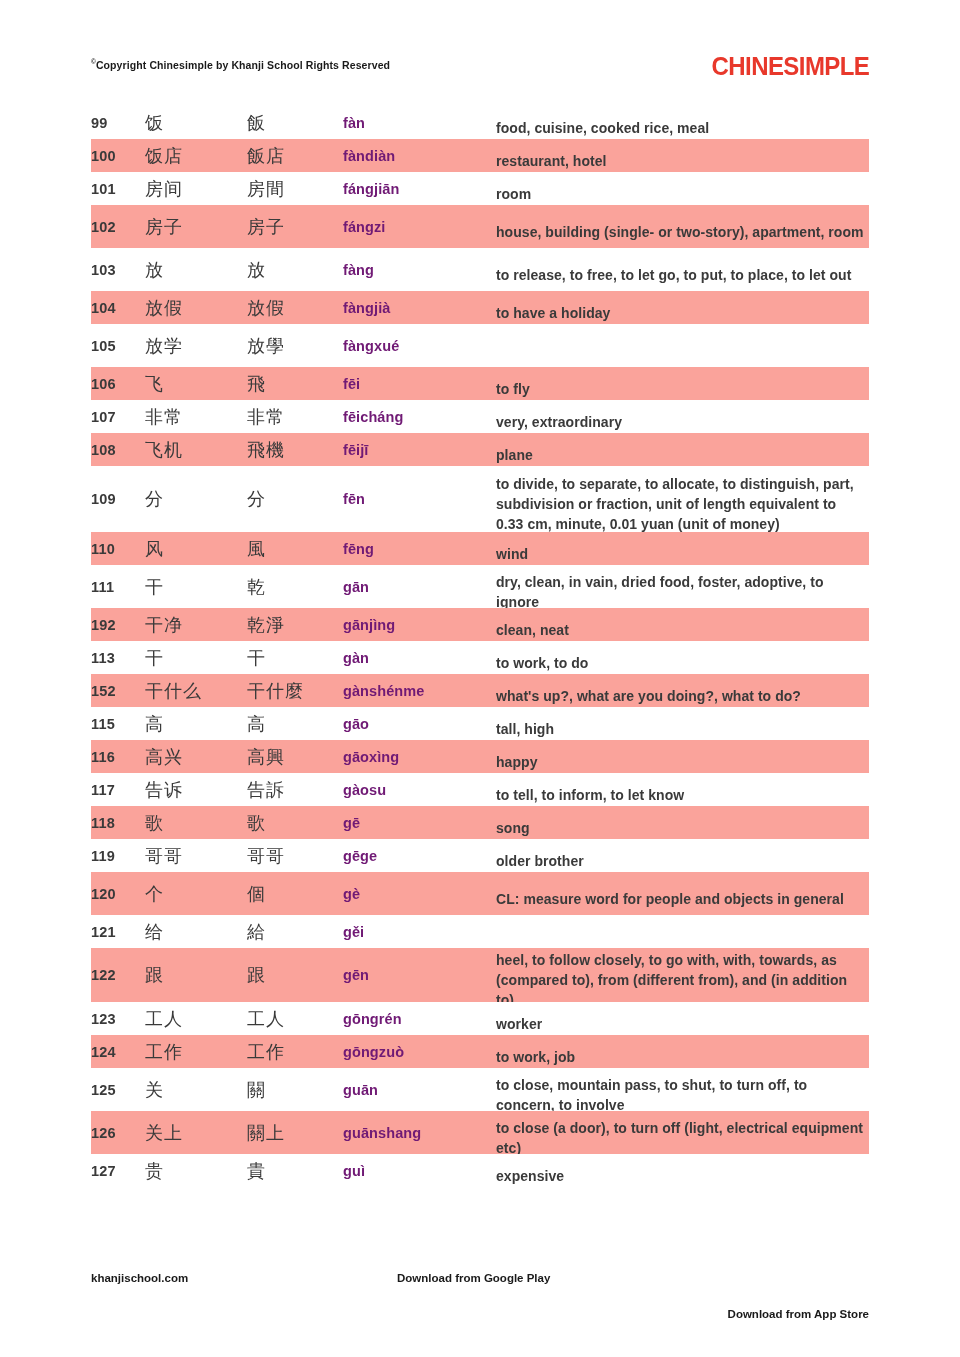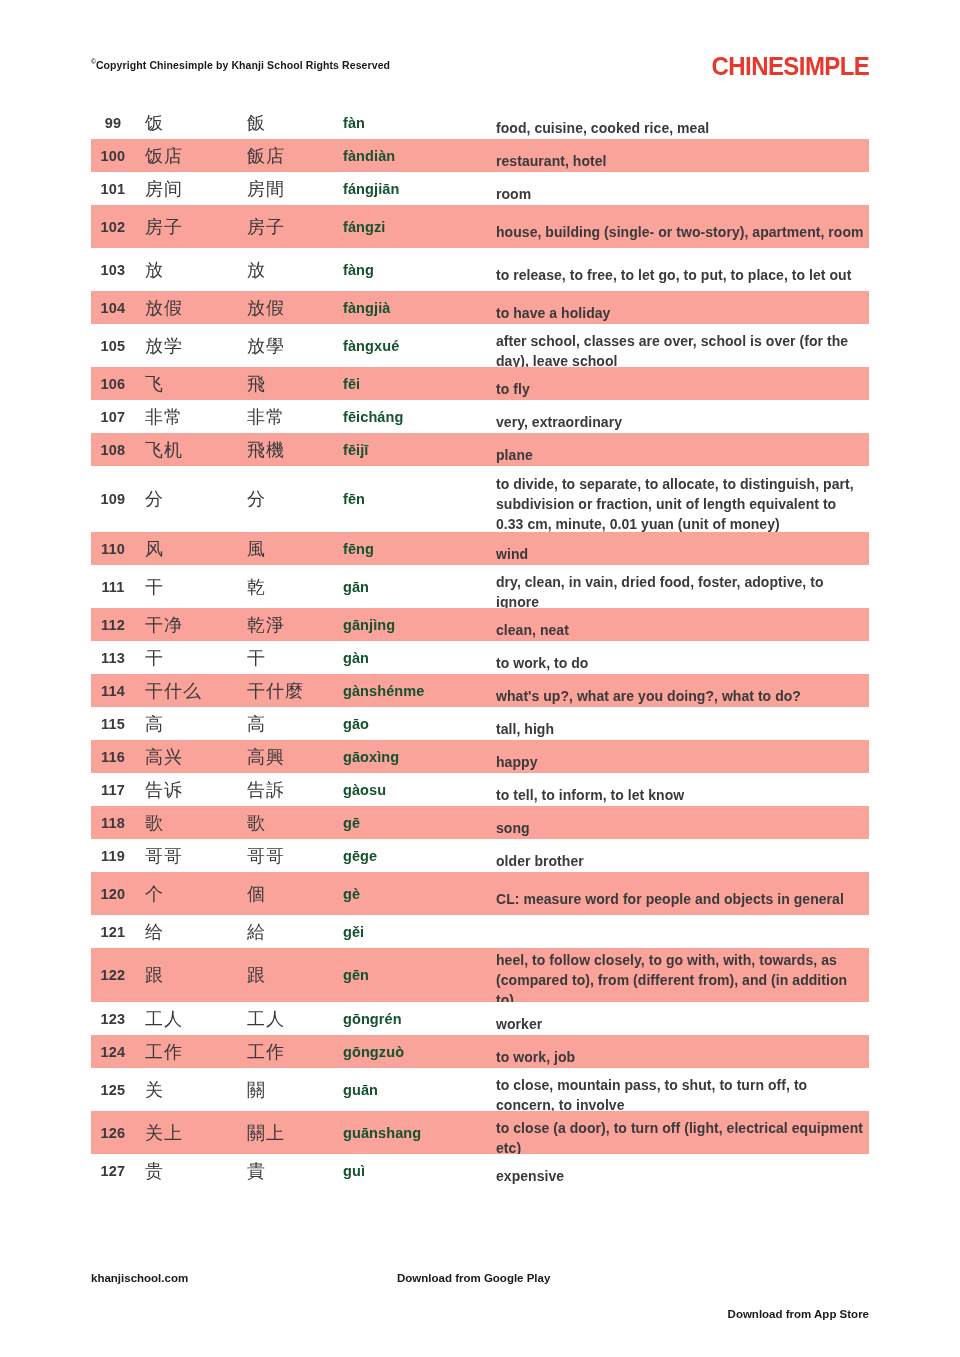--- a/index.html
+++ b/index.html
@@ -79,21 +79,21 @@
     background: #faa39b;
   }
   .row.h1 { height: 33px; }
   .row.h2 { height: 43px; }
   .row.h3 { height: 54px; }
   .row.h4 { height: 66px; }
 
   .c-num {
     width: 50px;
     flex: 0 0 50px;
-    text-align: center;
+    text-align: left;
     padding-right: 6px;
     box-sizing: border-box;
     font-size: 14.5px;
     font-weight: bold;
     color: #3a3a3a;
     letter-spacing: 0.2px;
   }
   .c-simp {
     width: 106px;
     flex: 0 0 106px;
@@ -110,21 +110,21 @@
     font-size: 18px;
     color: #3a3a3a;
     letter-spacing: 1px;
   }
   .c-pin {
     width: 153px;
     flex: 0 0 153px;
     box-sizing: border-box;
     font-size: 14.5px;
     font-weight: bold;
-    color: #14532d;
+    color: #701a75;
     letter-spacing: 0.1px;
   }
   .c-def {
     flex: 1 1 auto;
     box-sizing: border-box;
     padding-right: 4px;
     font-size: 14px;
     font-weight: bold;
     color: #3a3a3a;
     line-height: 1.42;
@@ -199,21 +199,20 @@
         <div class="c-simp">放假</div>
         <div class="c-trad">放假</div>
         <div class="c-pin">fàngjià</div>
         <div class="c-def">to have a holiday</div>
       </div>
       <div class="row h2">
         <div class="c-num">105</div>
         <div class="c-simp">放学</div>
         <div class="c-trad">放學</div>
         <div class="c-pin">fàngxué</div>
-        <div class="c-def">after school, classes are over, school is over (for the day), leave school</div>
       </div>
       <div class="row h1 alt">
         <div class="c-num">106</div>
         <div class="c-simp">飞</div>
         <div class="c-trad">飛</div>
         <div class="c-pin">fēi</div>
         <div class="c-def">to fly</div>
       </div>
       <div class="row h1">
         <div class="c-num">107</div>
@@ -244,35 +243,35 @@
         <div class="c-def">wind</div>
       </div>
       <div class="row h2">
         <div class="c-num">111</div>
         <div class="c-simp">干</div>
         <div class="c-trad">乾</div>
         <div class="c-pin">gān</div>
         <div class="c-def">dry, clean, in vain, dried food, foster, adoptive, to ignore</div>
       </div>
       <div class="row h1 alt">
-        <div class="c-num">112</div>
+        <div class="c-num">192</div>
         <div class="c-simp">干净</div>
         <div class="c-trad">乾淨</div>
         <div class="c-pin">gānjìng</div>
         <div class="c-def">clean, neat</div>
       </div>
       <div class="row h1">
         <div class="c-num">113</div>
         <div class="c-simp">干</div>
         <div class="c-trad">干</div>
         <div class="c-pin">gàn</div>
         <div class="c-def">to work, to do</div>
       </div>
       <div class="row h1 alt">
-        <div class="c-num">114</div>
+        <div class="c-num">152</div>
         <div class="c-simp">干什么</div>
         <div class="c-trad">干什麼</div>
         <div class="c-pin">gànshénme</div>
         <div class="c-def">what's up?, what are you doing?, what to do?</div>
       </div>
       <div class="row h1">
         <div class="c-num">115</div>
         <div class="c-simp">高</div>
         <div class="c-trad">高</div>
         <div class="c-pin">gāo</div>

